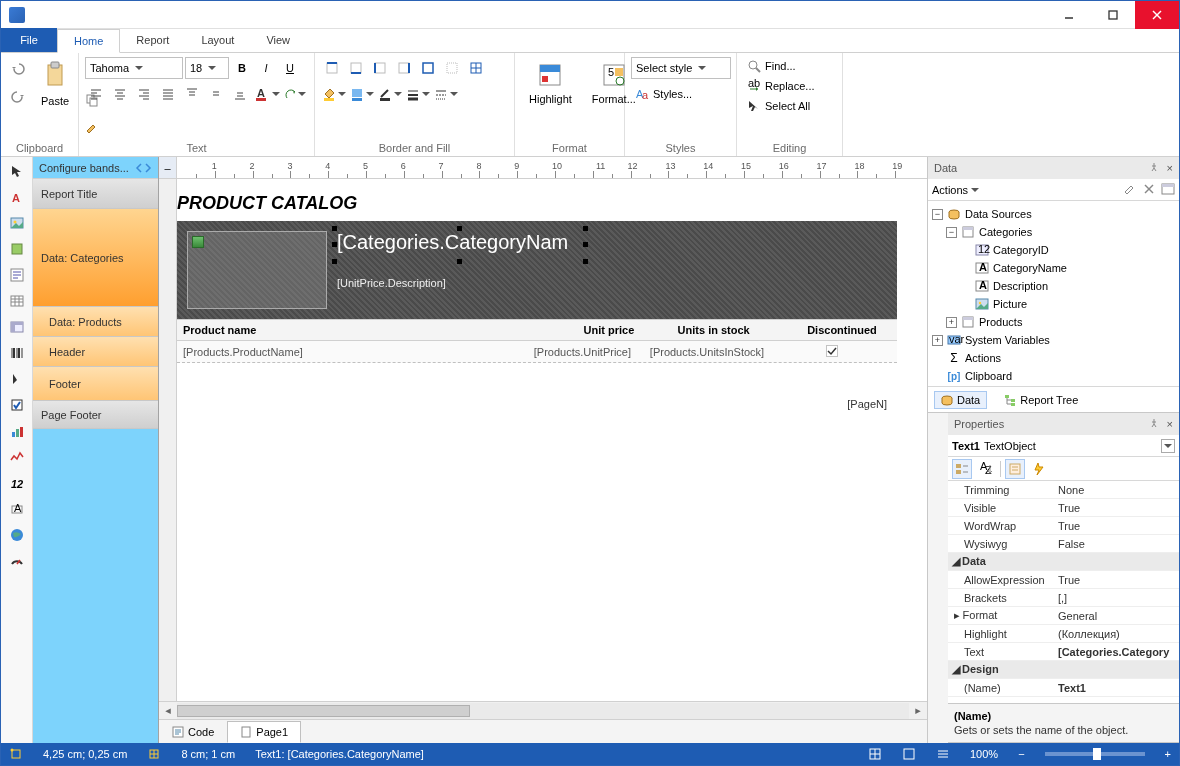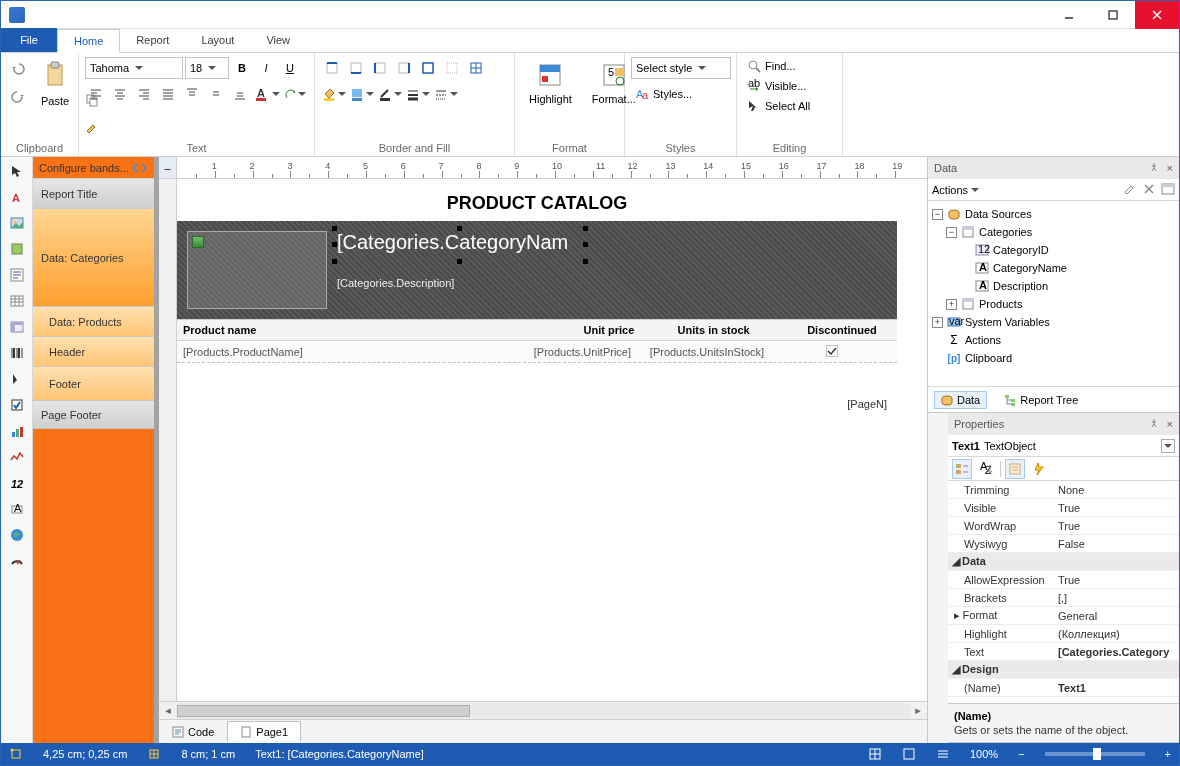--- a/index.html
+++ b/index.html
@@ -33,21 +33,21 @@
 .hstack { display: flex; gap: 2px; }
 .bigbtn { display: flex; flex-direction: column; align-items: center; padding: 4px 8px; gap: 4px; }
 .bigbtn .biglabel { font-size: 11px; }
 .editlink { display: flex; align-items: center; gap: 4px; padding: 2px 4px; }
 
 
 .main { flex: 1; display: flex; min-height: 0; }
 .toolstrip { width: 32px; background: #f8f8f8; border-right: 1px solid #d8d8d8; display: flex; flex-direction: column; align-items: center; padding-top: 4px; gap: 6px; }
 .toolstrip .tsbtn { width: 20px; height: 20px; display: flex; align-items: center; justify-content: center; }
 
-.bandpanel { width: 126px; background: #f97316; border-right: 5px solid #a3a3a3; display: flex; flex-direction: column; }
+.bandpanel { width: 126px; background: #7dd3fc; border-right: 1px solid #a3a3a3; display: flex; flex-direction: column; }
 .bandheader { height: 22px; display: flex; align-items: center; padding: 0 6px; border-bottom: 1px solid #d0d0d0; color: #333; }
 .band { display: flex; align-items: center; padding: 0 8px; border-bottom: 1px solid #c8c8c8; color: #333; }
 .band.gray { background: linear-gradient(#e6e6e6,#cfcfcf); }
 .band.orange { background: linear-gradient(#ffd590,#ff9f2f); }
 .band.orange-sub { background: linear-gradient(#ffe0b0,#ffc575); padding-left: 16px; }
 
 .design { flex: 1; display: flex; flex-direction: column; min-width: 0; position: relative; background: #f8f8f8; }
 .rulerrow { height: 22px; display: flex; border-bottom: 1px solid #d0d0d0; background: #f0f0f0; } 
 .rulerrow .marker { width: 18px; display: flex; align-items: center; justify-content: center; border-right: 1px solid #d0d0d0; background: #e6ecf5; }
 .ruler { flex: 1; position: relative; overflow: hidden; background: #fff; }
@@ -55,21 +55,21 @@
 .rtick { position: absolute; top: 0; height: 100%; border-left: 1px solid #888; }
 .rticklabel { position: absolute; top: 4px; font-size: 9px; color: #555; }
 
 .canvaswrap { flex: 1; display: flex; min-height: 0; }
 .gutter { width: 18px; background: #f0f0f0; border-right: 1px solid #d0d0d0; }
 .canvas { flex: 1; overflow: auto; position: relative; background: #fff; }
 .page { position: relative; width: 720px; margin: 6px 0 0 0; }
 .pagedots { position: absolute; inset: 0; background-image: radial-gradient(#c8c8c8 0.6px, transparent 0.6px); background-size: 8px 8px; }
 
 .section { position: relative; }
-.sec-title { height: 36px; display: flex; align-items: center; justify-content: center; }
+.sec-title { height: 36px; display: flex; align-items: center; justify-content: flex-start; font-style: italic; }
 .sec-title .txt { font-size: 18px; font-weight: bold; }
 .sec-cat { height: 98px; background: repeating-linear-gradient(45deg,#5a5a5a,#5a5a5a 2px,#4a4a4a 2px,#4a4a4a 4px); position: relative; }
 .sec-cat .picbox { position: absolute; left: 10px; top: 10px; width: 140px; height: 78px; background: rgba(150,150,150,0.35); border: 1px solid #aaa; }
 .sec-cat .picbox .pic { position: absolute; left: 4px; top: 4px; width: 12px; height: 12px; background: linear-gradient(#6ec06e,#3a8a3a); border: 1px solid #2a6a2a; }
 .sec-cat .catname { position: absolute; left: 160px; top: 10px; color: #fff; font-size: 20px; }
 .sec-cat .catdesc { position: absolute; left: 160px; top: 56px; color: #eee; font-size: 11px; }
 .sel-handles { position: absolute; pointer-events: none; }
 .sel-handles .h { position: absolute; width: 5px; height: 5px; background: #000; }
 
 .sec-header { height: 22px; display: flex; align-items: center; background: #f4f4f4; border-top: 1px solid #d0d0d0; border-bottom: 1px solid #d0d0d0; justify-content: space-between; }
@@ -458,21 +458,21 @@
               <line x1="9" y1="9" x2="13" y2="13" stroke="#888" stroke-width="2"></line>
             </svg>
             <span>Find...</span>
           </div>
         <div class="editlink">
             <svg width="14" height="14">
               <text x="1" y="8" font-size="7">ab</text>
               <path d="M3 10 L11 10" stroke="#2a7a2a"></path>
               <path d="M11 10 l-2 -2 l0 4 z" fill="#2a7a2a"></path>
             </svg>
-            <span>Visible...</span>
+            <span>Replace...</span>
           </div>
         <div class="editlink">
             <svg width="14" height="14">
               <path d="M2 2 L2 9 L6 7 L4 12 L6 12 L8 8 L11 10 Z" fill="#333"></path>
             </svg>
             <span>Select All</span>
           </div>
       </div>
       <div class="label">Editing</div>
     </div>
@@ -690,21 +690,21 @@
               <div class="page">
                 <div class="pagedots"></div>
                 <div class="section sec-title">
                   <span class="txt">PRODUCT CATALOG</span>
                 </div>
                 <div class="section sec-cat">
                   <div class="picbox">
                       <div class="pic"></div>
                     </div>
                   <div class="catname">[Categories.CategoryNam</div>
-                  <div class="catdesc">[Categories.Description]</div>
+                  <div class="catdesc">[UnitPrice.Description]</div>
 
                   <div class="sel-handles" style="left:158px;top:8px;width:250px;height:32px">
                     <div class="h" style="left:-3px;top:-3px"></div>
                     <div class="h" style="left:122px;top:-3px"></div>
                     <div class="h" style="right:-3px;top:-3px"></div>
                     <div class="h" style="left:-3px;top:13px"></div>
                     <div class="h" style="right:-3px;top:13px"></div>
                     <div class="h" style="left:-3px;bottom:-3px"></div>
                     <div class="h" style="left:122px;bottom:-3px"></div>
                     <div class="h" style="right:-3px;bottom:-3px"></div>
@@ -833,20 +833,31 @@
             </div>
           <div class="tnode indent2">
               <span style="width:11px"></span>
               <span class="ticon">
                 <svg width="12" height="12">
                   <rect x="0" y="1" width="12" height="10" fill="#fff" stroke="#888"></rect>
                   <text x="3" y="9" font-size="8" font-weight="bold">A</text>
                 </svg>
               </span>
               <span class="tlabel">Description</span>
+            </div>
+          <div class="tnode indent2">
+              <span style="width:11px"></span>
+              <span class="ticon">
+                <svg width="12" height="12">
+                  <rect x="0" y="1" width="12" height="10" fill="#cde" stroke="#58a"></rect>
+                  <circle cx="4" cy="5" r="1.2" fill="#fc3"></circle>
+                  <path d="M0 11 L5 6 L8 9 L12 5 L12 11 Z" fill="#5a8"></path>
+                </svg>
+              </span>
+              <span class="tlabel">Picture</span>
             </div>
           <div class="tnode indent1">
               <span class="tw">+</span>
               <span class="ticon">
                 <svg width="12" height="12">
                   <rect x="1" y="1" width="10" height="10" fill="#fff" stroke="#888"></rect>
                   <rect x="1" y="1" width="10" height="3" fill="#ccd"></rect>
                 </svg>
               </span>
               <span class="tlabel">Products</span>

